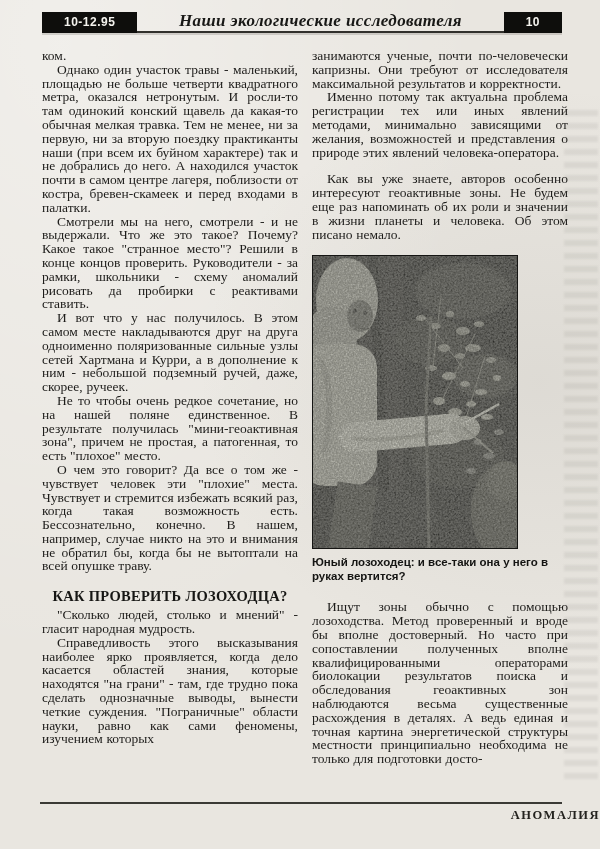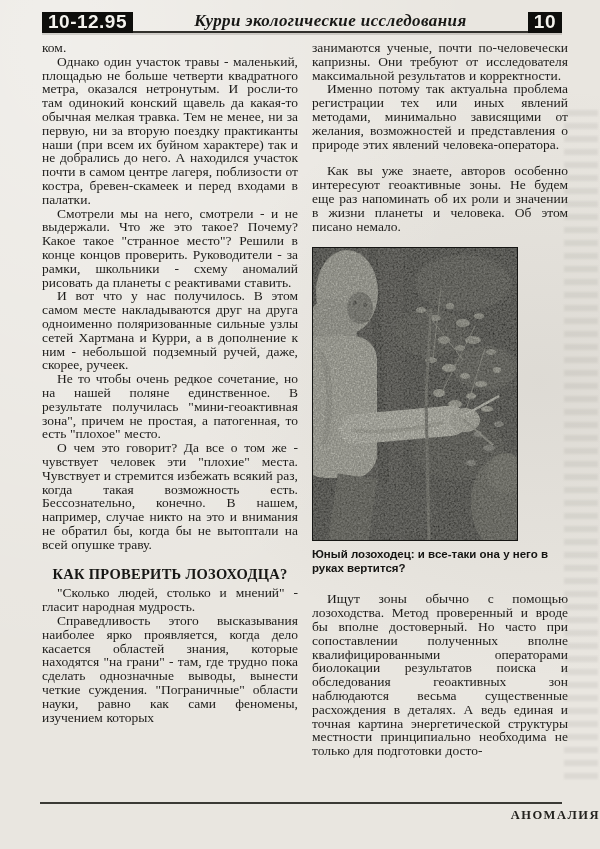--- a/index.html
+++ b/index.html
@@ -29,42 +29,42 @@
   }
 
   
   .page-header {
     position: absolute; top: 10px; left: 42px; width: 520px; height: 24px;
     display: flex; align-items: center;
   }
   .black-box {
     background: #0e0e0c; color: #f4f3ee;
     font-family: "Liberation Sans", sans-serif;
-    font-weight: 700; font-size: 19px; line-height: 14px;
-    padding: 3px 6px 4px;
+    font-weight: 700; font-size: 12px; line-height: 14px;
+    padding: 3px 22px 4px;
     position: relative; z-index: 2;
     letter-spacing: 0.5px;
   }
   .header-title {
     flex: 1; text-align: center;
     font-family: "Liberation Serif", serif;
     font-style: italic; font-weight: 700;
     font-size: 17px; letter-spacing: 0.4px;
     color: #181816;
     padding-bottom: 2px;
   }
   .header-rule {
     position: absolute; left: 42px; right: 38px; top: 31px; height: 2px;
     background: #31302c;
     box-shadow: 0 2px 0 rgba(60,58,52,0.18);
   }
 
   
   .columns {
-    position: absolute; top: 41px; left: 42px;
+    position: absolute; top: 49px; left: 42px;
     display: flex; gap: 14px;
   }
   .col { width: 256px; }
   .col p {
     margin: 0;
     font-size: 13.5px; line-height: 13.8px;
     text-align: justify;
     hyphens: auto; -webkit-hyphens: auto;
     word-spacing: 0.3px;
   }
@@ -106,31 +106,31 @@
     color: #24231f;
   }
 </style>
 </head>
 <body>
 
 <div class="page">
 
   <div class="page-header">
     <span class="black-box">10-12.95</span>
-    <span class="header-title">Курри экологические исследования</span>
+    <span class="header-title">Наши экологические исследователя</span>
     <span class="black-box">10</span>
   </div>
   <div class="header-rule"></div>
 
   <div class="columns">
 
     <div class="col col-left">
       <p>ком.</p>
       <p class="ind">Однако один участок травы - маленький, площадью не больше четверти квадратного метра, оказался нетронутым. И росли-то там одинокий конский щавель да какая-то обычная мелкая травка. Тем не менее, ни за первую, ни за вторую поездку практиканты наши (при всем их буйном характере) так и не добрались до него. А находился участок почти в самом центре лагеря, поблизости от костра, бревен-скамеек и перед входами в палатки.</p>
-      <p class="ind">Смотрели мы на него, смотрели - и не выдержали. Что же это такое? Почему? Какое такое "странное место"? Решили в конце концов проверить. Руководители - за рамки, школьники - схему аномалий рисовать да планеты с реактивами ставить.</p>
+      <p class="ind">Смотрели мы на него, смотрели - и не выдержали. Что же это такое? Почему? Какое такое "странное место"? Решили в конце концов проверить. Руководители - за рамки, школьники - схему аномалий рисовать да пробирки с реактивами ставить.</p>
       <p class="ind">И вот что у нас получилось. В этом самом месте накладываются друг на друга одноименно поляризованные сильные узлы сетей Хартмана и Курри, а в дополнение к ним - небольшой подземный ручей, даже, скорее, ручеек.</p>
       <p class="ind">Не то чтобы очень редкое сочетание, но на нашей поляне единственное. В результате получилась "мини-геоактивная зона", причем не простая, а патогенная, то есть "плохое" место.</p>
       <p class="ind">О чем это говорит? Да все о том же - чувствует человек эти "плохие" места. Чувствует и стремится избежать всякий раз, когда такая возможность есть. Бессознательно, конечно. В нашем, например, случае никто на это и внимания не обратил бы, когда бы не вытоптали на всей опушке траву.</p>
       <h2 class="section-heading">КАК ПРОВЕРИТЬ ЛОЗОХОДЦА?</h2>
       <p class="ind">"Сколько людей, столько и мнений" - гласит народная мудрость.</p>
       <p class="ind">Справедливость этого высказывания наиболее ярко проявляется, когда дело касается областей знания, которые находятся "на грани" - там, где трудно пока сделать однозначные выводы, вынести четкие суждения. "Пограничные" области науки, равно как сами феномены, изучением которых</p>
     </div>
 
     <div class="col col-right">
       <p>занимаются ученые, почти по-человечески капризны. Они требуют от исследователя максимальной результатов и корректности.</p>

